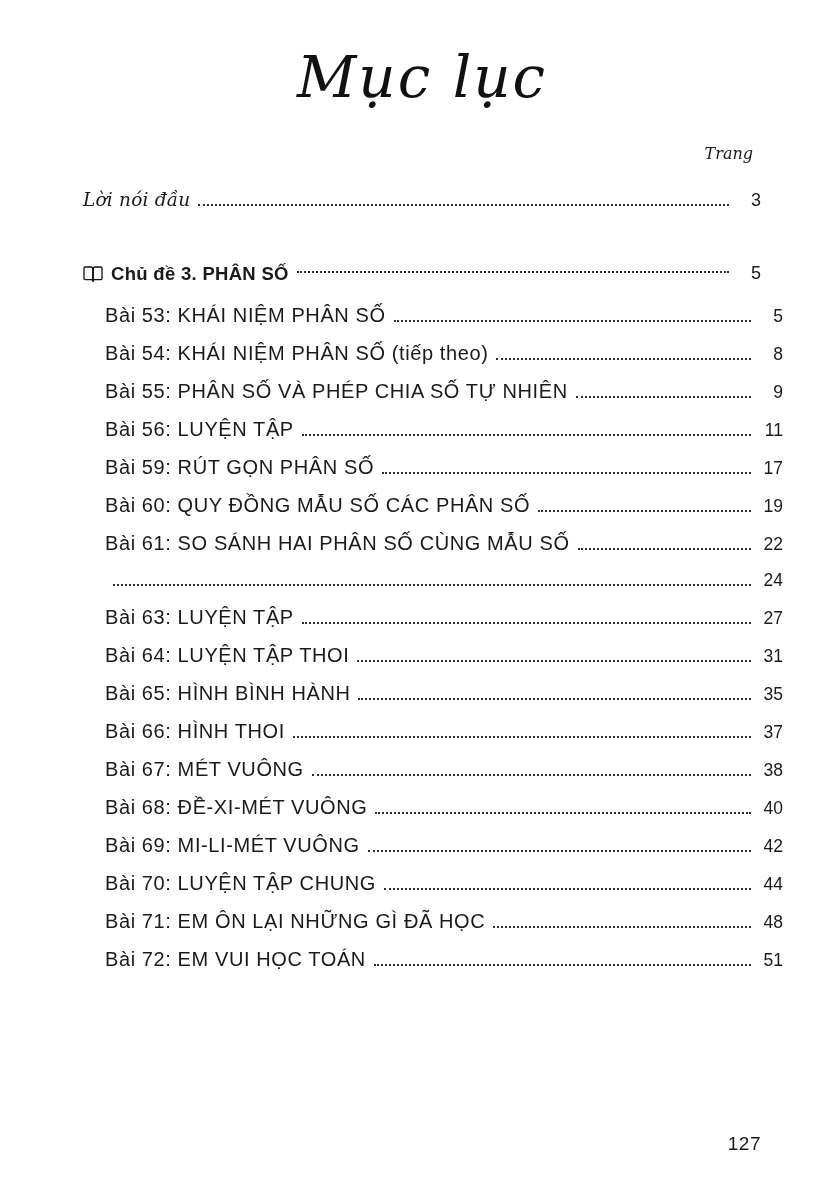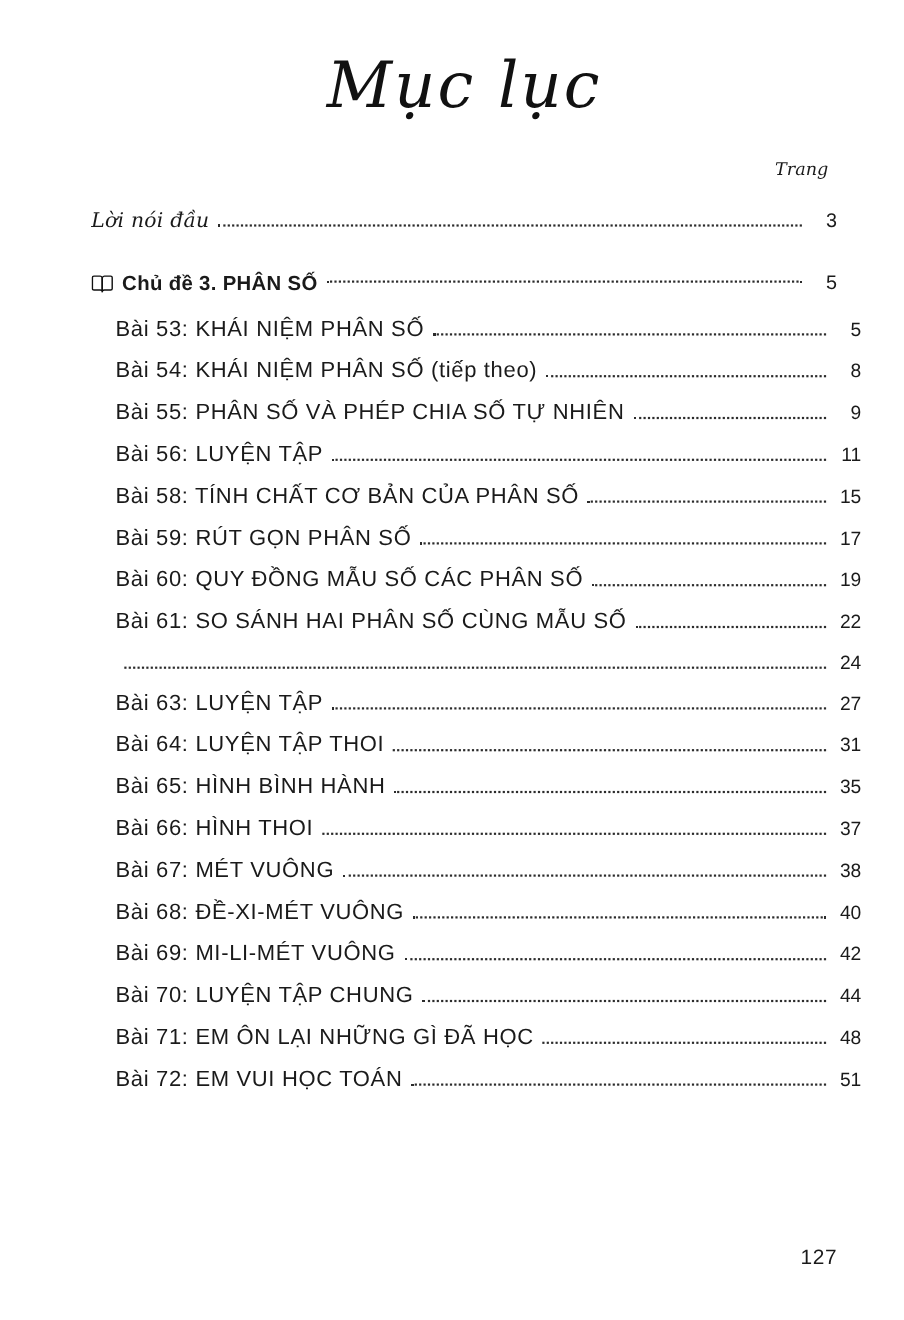--- a/index.html
+++ b/index.html
@@ -78,21 +78,21 @@
   .row .page-num {
     white-space: nowrap;
     font-size: 17.5px;
     min-width: 26px;
     text-align: right;
   }
 
   
   .row.preface {
     margin-top: 4px;
-    margin-bottom: 36px;
+    margin-bottom: 52px;
     justify-content: space-between;
   }
   .row.preface .label {
     font-family: "DejaVu Serif", serif;
     font-style: italic;
     font-size: 18.5px;
   }
   .row.preface .page-num {
     font-size: 18px;
   }
@@ -198,25 +198,20 @@
       <span class="page-num">9</span>
     </div>
 
     <div class="row lesson">
       <span class="label">Bài 56: LUYỆN TẬP</span>
       <span class="dots"></span>
       <span class="page-num">11</span>
     </div>
 
 
-    <div class="row lesson">
-      <span class="label">Bài 58: TÍNH CHẤT CƠ BẢN CỦA PHÂN SỐ</span>
-      <span class="dots"></span>
-      <span class="page-num">15</span>
-    </div>
 
     <div class="row lesson">
       <span class="label">Bài 59: RÚT GỌN PHÂN SỐ</span>
       <span class="dots"></span>
       <span class="page-num">17</span>
     </div>
 
     <div class="row lesson">
       <span class="label">Bài 60: QUY ĐỒNG MẪU SỐ CÁC PHÂN SỐ</span>
       <span class="dots"></span>

